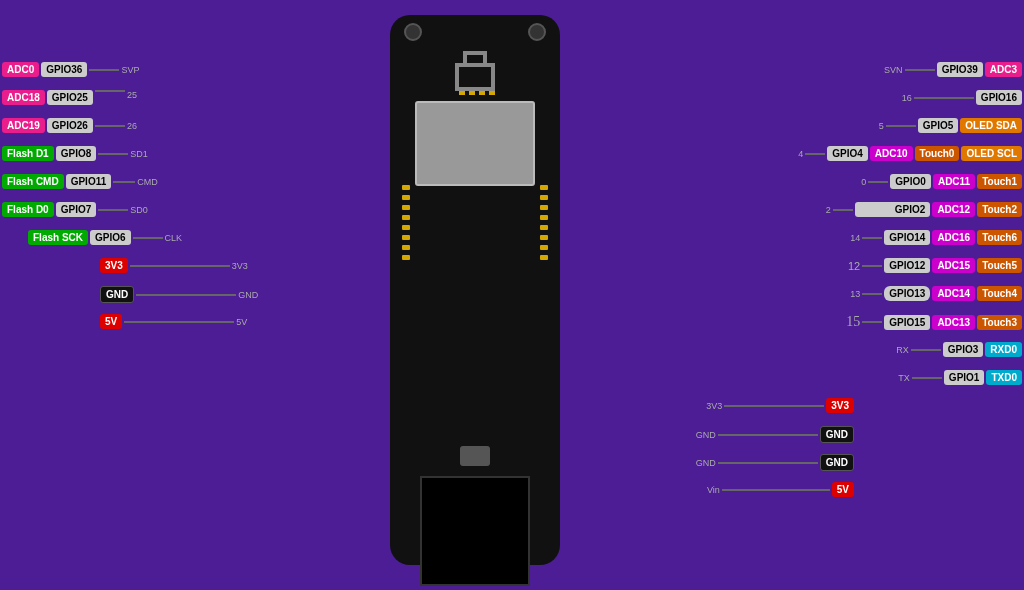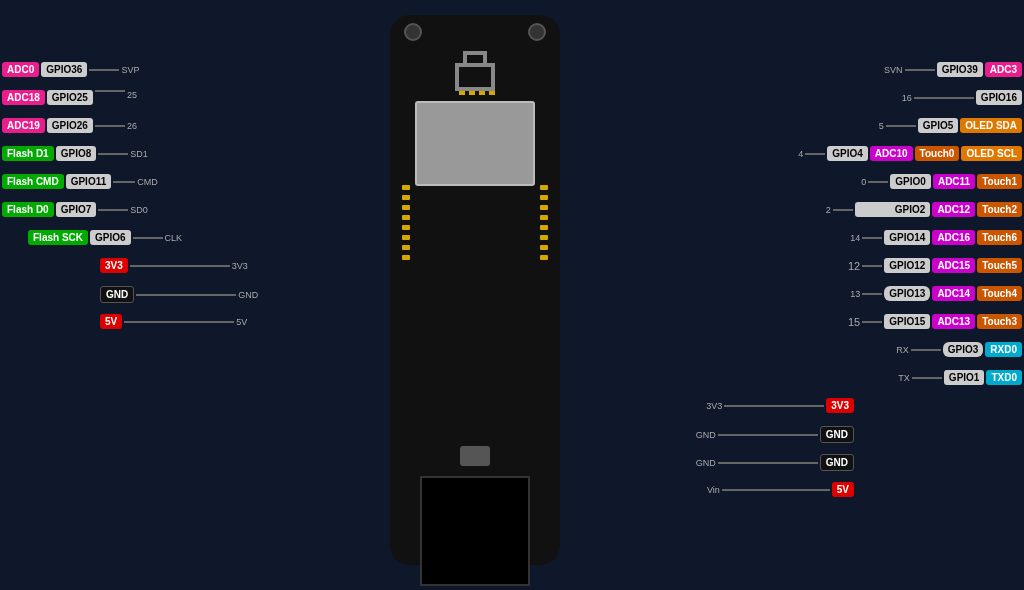--- a/index.html
+++ b/index.html
@@ -11,21 +11,21 @@
       justify-content: center;
       align-items: center;
       width: 1024px;
       height: 590px;
       overflow: hidden;
     }
     .diagram-container {
       position: relative;
       width: 1024px;
       height: 590px;
-      background: #0f172a;
+      background: #4c1d95;
     }
     .pin-label {
       padding: 2px 5px;
       border-radius: 3px;
       font-size: 10px;
       font-weight: bold;
       white-space: nowrap;
       color: #fff;
     }
     .pin-label.pink { background: #e91e8c; }
@@ -243,26 +243,26 @@
     <span class="pin-label light-gray" style="color:#000;border-radius:6px;">GPIO13</span>
     <div class="wire-h" style="width:20px;"></div>
     <div style="font-size:9px;color:#aaa;">13</div>
   </div>
 
   <div style="position:absolute;right:2px;top:314px;display:flex;align-items:center;gap:2px;flex-direction:row-reverse;">
     <span class="pin-label dark-orange">Touch3</span>
     <span class="pin-label magenta">ADC13</span>
     <span class="pin-label light-gray" style="color:#000;">GPIO15</span>
     <div class="wire-h" style="width:20px;"></div>
-    <div style="font-size:11px;color:#aaa;">15</div>
+    <div style="font-size:14px;color:#aaa;font-family:Liberation Serif, serif;">15</div>
   </div>
 
   <div style="position:absolute;right:2px;top:342px;display:flex;align-items:center;gap:2px;flex-direction:row-reverse;">
     <span class="pin-label cyan">RXD0</span>
-    <span class="pin-label light-gray" style="color:#000;border-radius:6px;">GPIO3</span>
+    <span class="pin-label light-gray" style="color:#000;">GPIO3</span>
     <div class="wire-h" style="width:30px;"></div>
     <div style="font-size:9px;color:#aaa;">RX</div>
   </div>
 
   <div style="position:absolute;right:2px;top:370px;display:flex;align-items:center;gap:2px;flex-direction:row-reverse;">
     <span class="pin-label cyan">TXD0</span>
     <span class="pin-label light-gray" style="color:#000;">GPIO1</span>
     <div class="wire-h" style="width:30px;"></div>
     <div style="font-size:9px;color:#aaa;">TX</div>
   </div>

